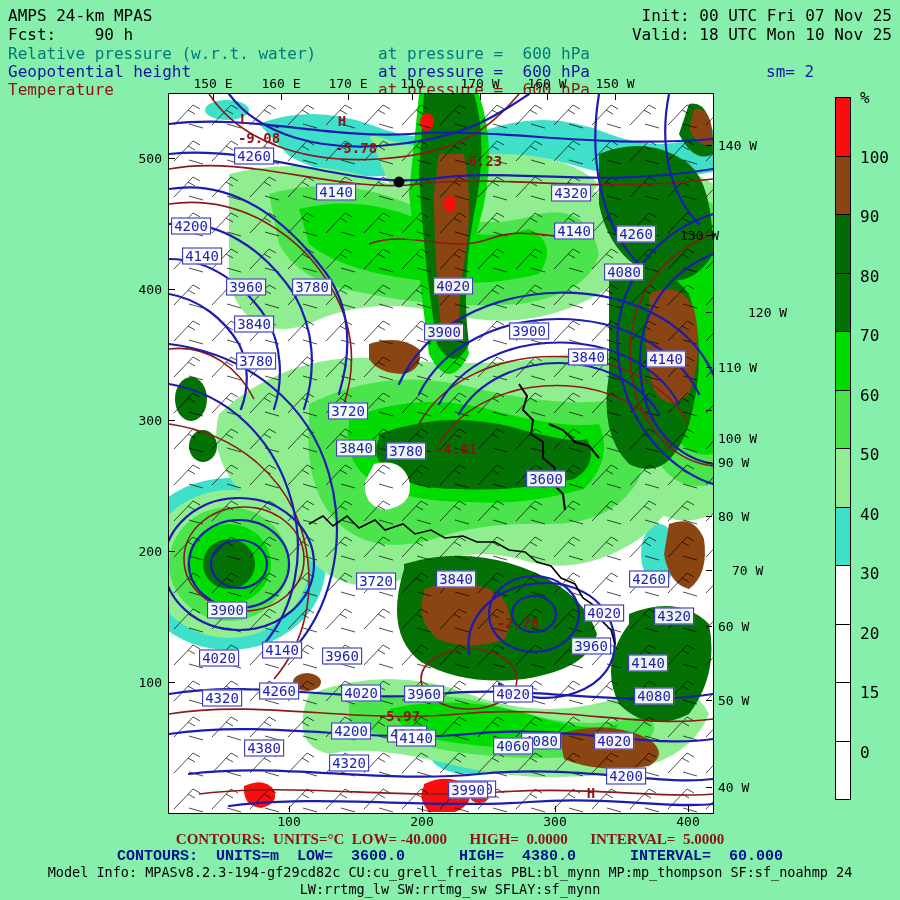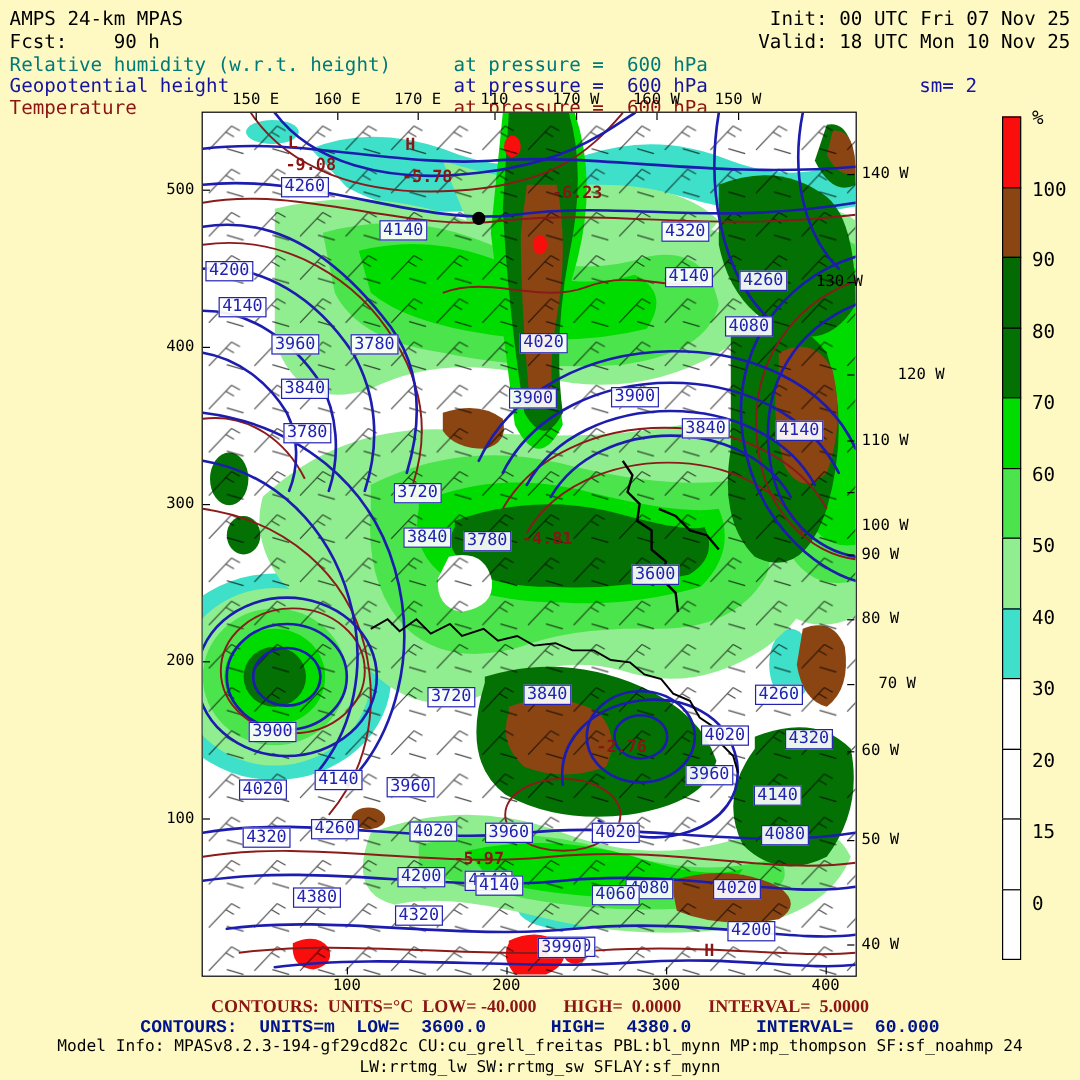--- a/index.html
+++ b/index.html
@@ -1,16 +1,16 @@
 <!DOCTYPE html>
 <html><head>
 <meta charset="utf-8">
 <style>
   html,body{margin:0;padding:0;background:#fff;}
-  #page{position:relative;width:900px;height:900px;background:#fef9c3;overflow:hidden;
+  #page{position:relative;width:900px;height:900px;background:#86efac;overflow:hidden;
         font-family:"DejaVu Sans Mono",monospace;}
   .abs{position:absolute;white-space:pre;}
   
   .h-black{color:#000;font-size:16px;}
   .h-teal{color:#007a78;font-size:16px;}
   .h-blue{color:#1414a0;font-size:16px;}
   .h-dred{color:#8b1414;font-size:16px;}
   
   #map{position:absolute;left:168px;top:93px;width:544px;height:719px;border:1px solid #000;background:#fff;}
   #map svg{position:absolute;left:0;top:0;}
@@ -33,21 +33,21 @@
 </style>
 </head>
 <body>
 <div id="page">
 
 <span class="abs h-black" style="left:8px;top:6px">AMPS 24-km MPAS</span>
 <span class="abs h-black" style="left:8px;top:25px">Fcst:    90 h</span>
 <span class="abs h-black" style="right:8px;top:6px">Init: 00 UTC Fri 07 Nov 25</span>
 <span class="abs h-black" style="right:8px;top:25px">Valid: 18 UTC Mon 10 Nov 25</span>
 
-<span class="abs h-teal" style="left:8px;top:44px">Relative humidity (w.r.t. height)</span>
+<span class="abs h-teal" style="left:8px;top:44px">Relative pressure (w.r.t. water)</span>
 <span class="abs h-teal" style="left:378px;top:44px">at pressure =  600 hPa</span>
 <span class="abs h-blue" style="left:8px;top:62px">Geopotential height</span>
 <span class="abs h-blue" style="left:378px;top:62px">at pressure =  600 hPa</span>
 <span class="abs h-blue" style="left:766px;top:62px">sm= 2</span>
 <span class="abs h-dred" style="left:8px;top:80px">Temperature</span>
 <span class="abs h-dred" style="left:378px;top:80px">at pressure =  600 hPa</span>
 
 <div id="map">
 <svg width="544" height="719" viewBox="0 0 544 719">
   <defs>

